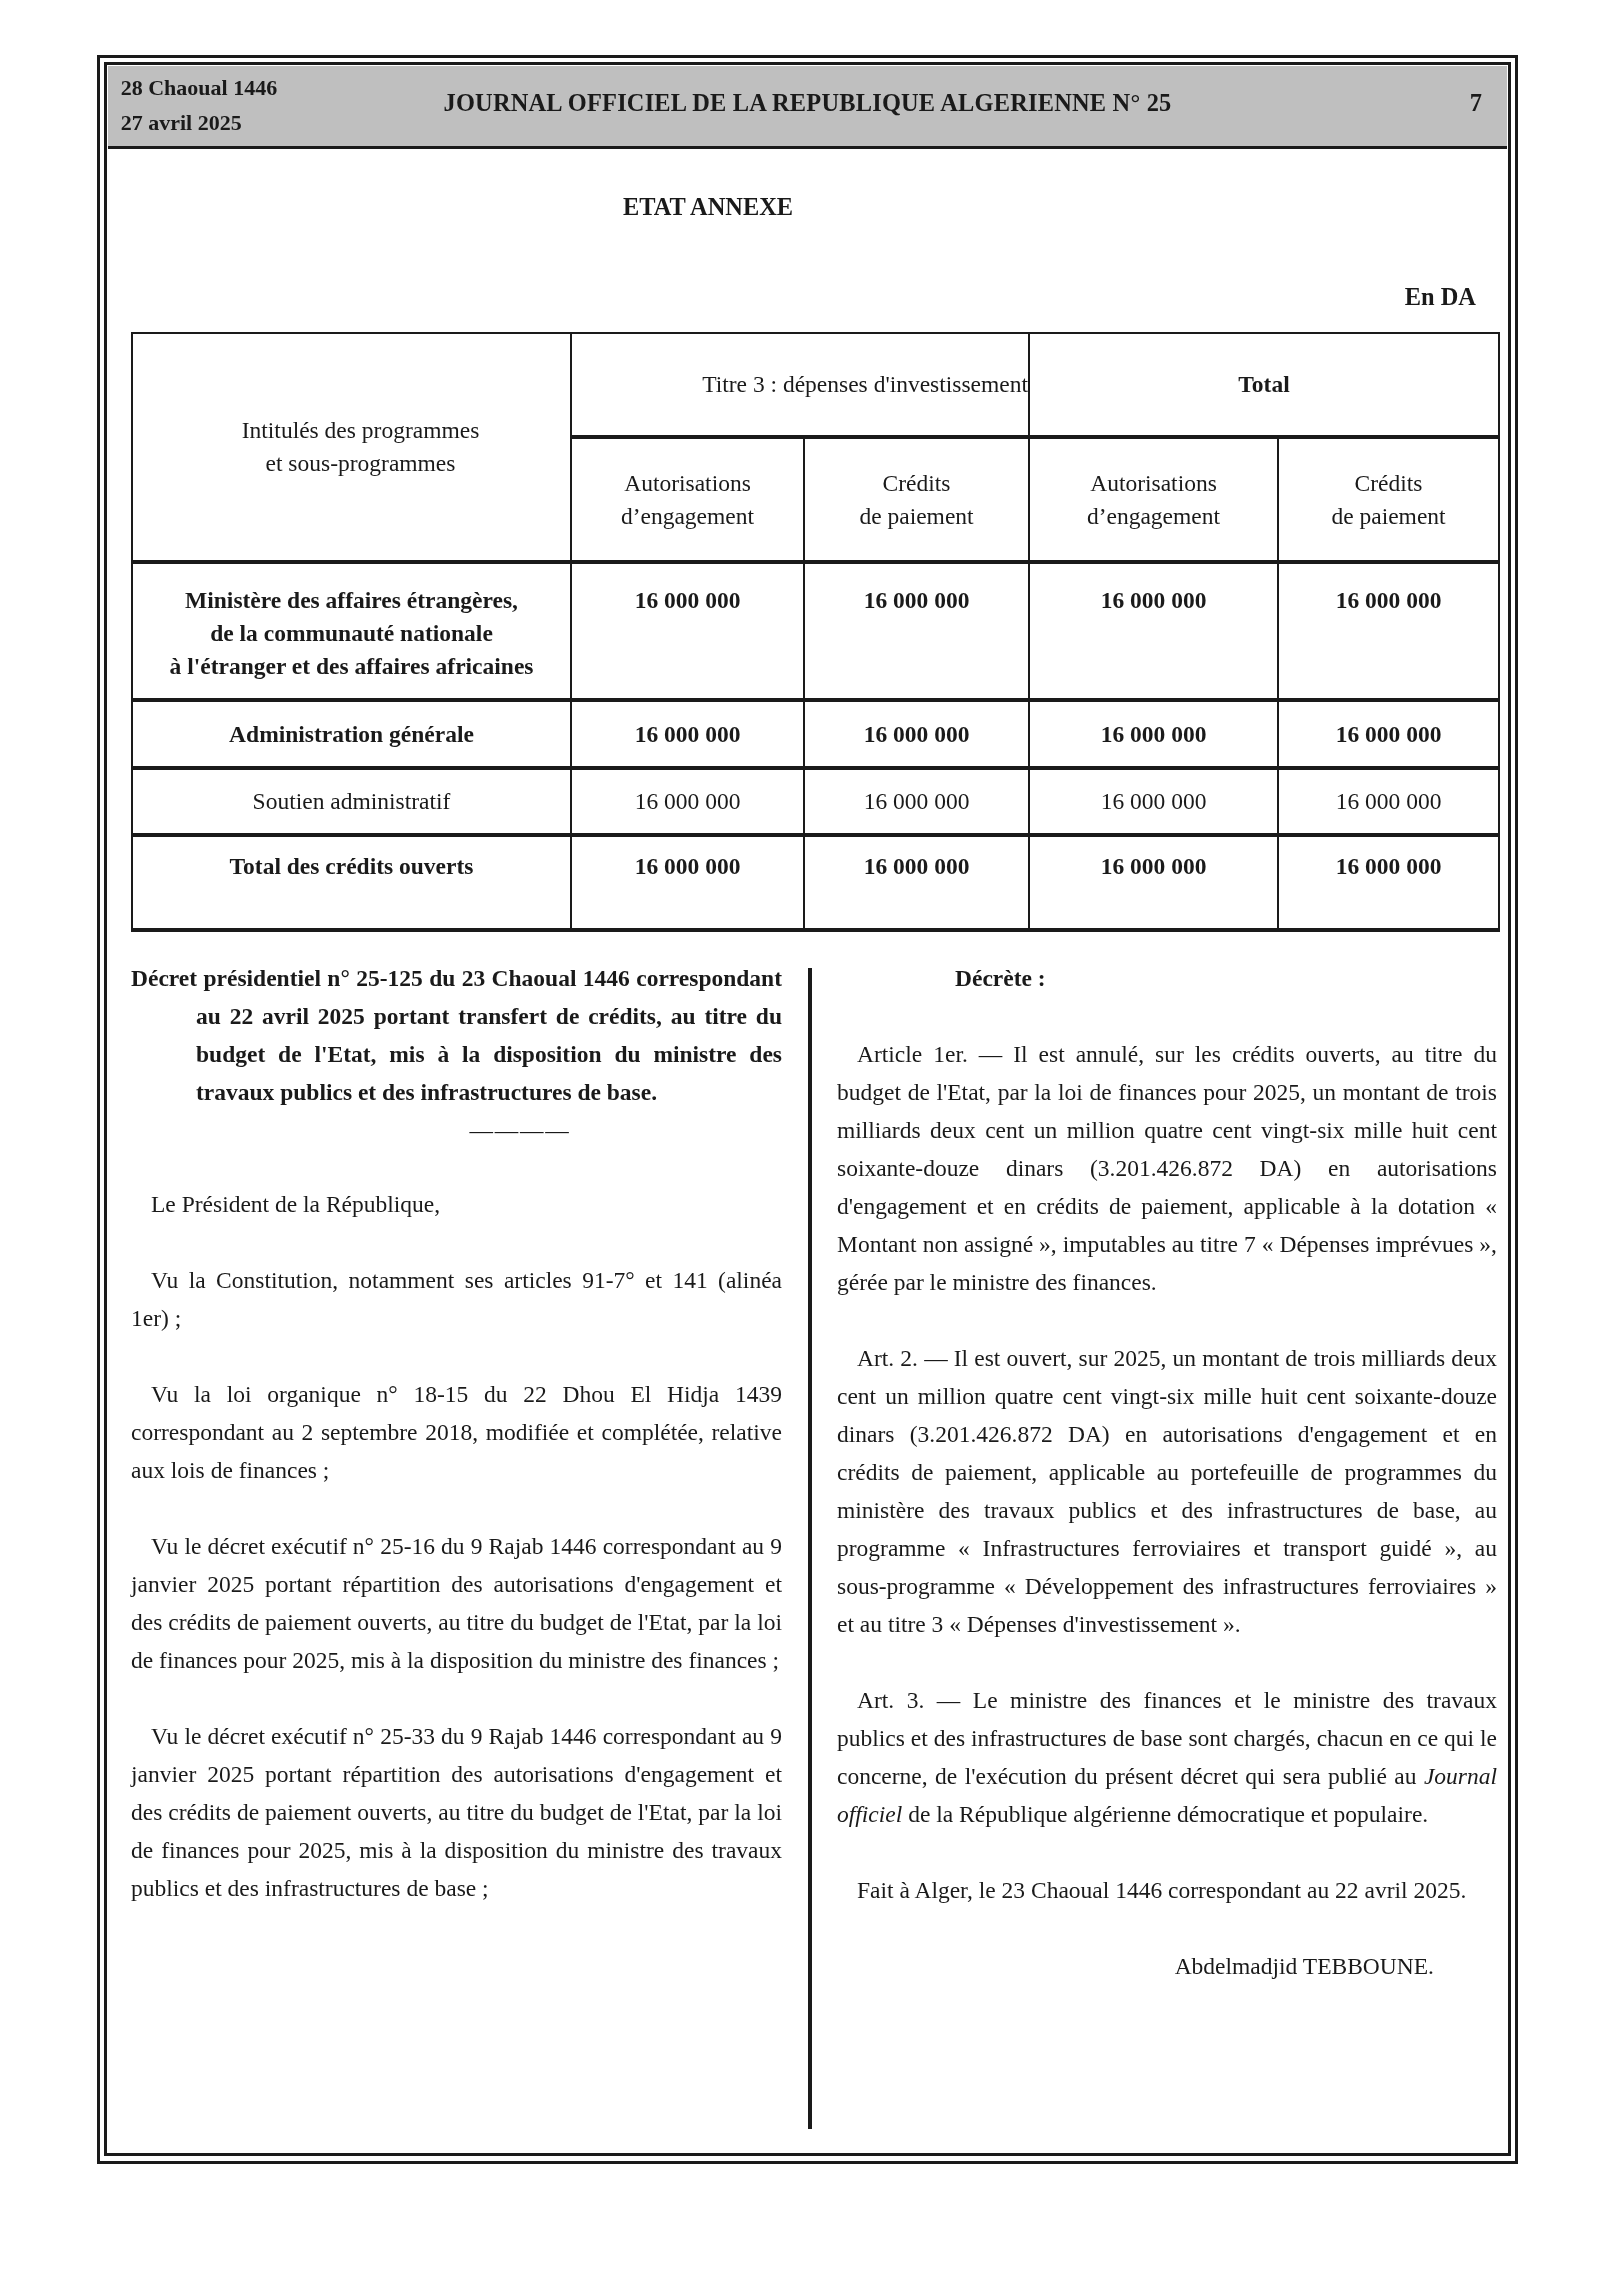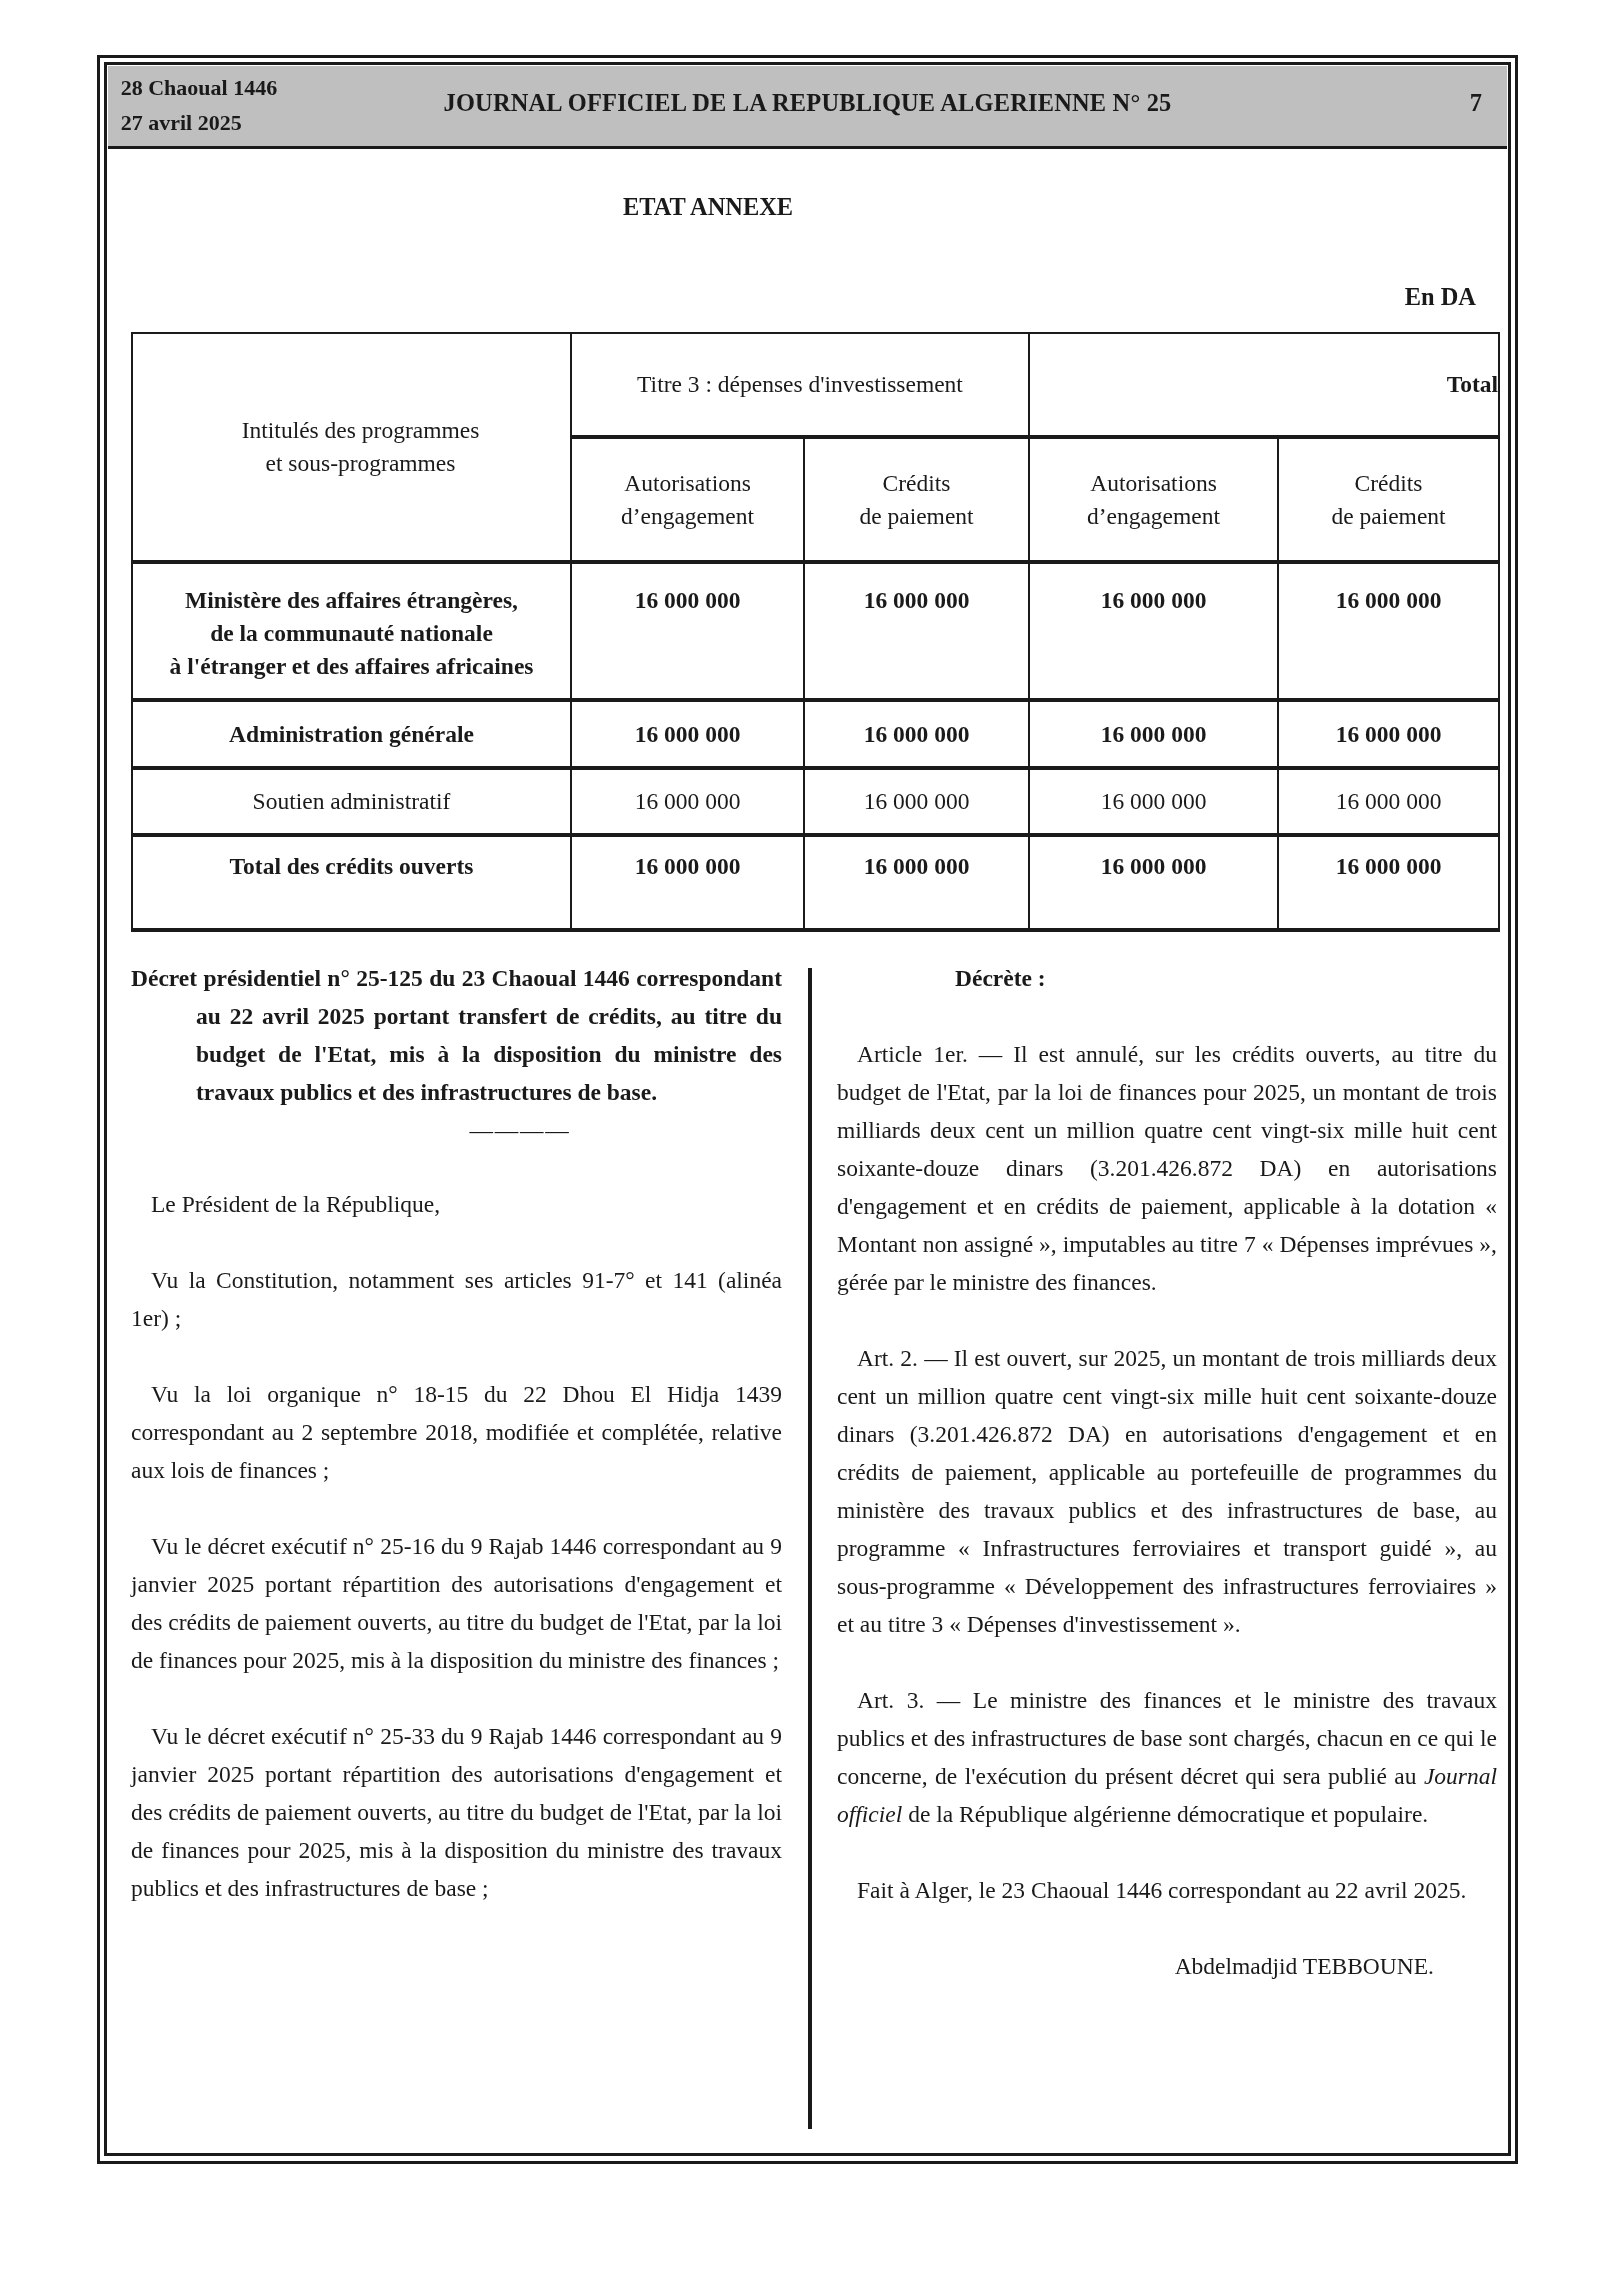--- a/index.html
+++ b/index.html
@@ -56,22 +56,22 @@
       <col style="width:225px">
       <col style="width:249px">
       <col style="width:221px">
   </colgroup>
   <tbody>
       <tr style="height:104px">
     <th rowspan="2" class="thick-b" style="vertical-align:middle; padding-top:0;padding-left:18px;">
       <div>Intitulés des programmes</div>
       <div>et sous-programmes</div>
     </th>
-    <th colspan="2" class="thick-b" style="vertical-align:middle;">Titre 3 : dépenses d'investissement</th>
-    <th colspan="2" class="thick-b b" style="vertical-align:middle;text-align:right;">Total</th>
+    <th colspan="2" class="thick-b" style="vertical-align:middle;text-align:right;">Titre 3 : dépenses d'investissement</th>
+    <th colspan="2" class="thick-b b" style="vertical-align:middle;">Total</th>
   </tr>
   <tr style="height:125px">
     <th class="thick-b" style="vertical-align:middle;">
       <div>Autorisations</div>
       <div>d’engagement</div>
     </th>
     <th class="thick-b" style="vertical-align:middle;">
       <div>Crédits</div>
       <div>de paiement</div>
     </th>

